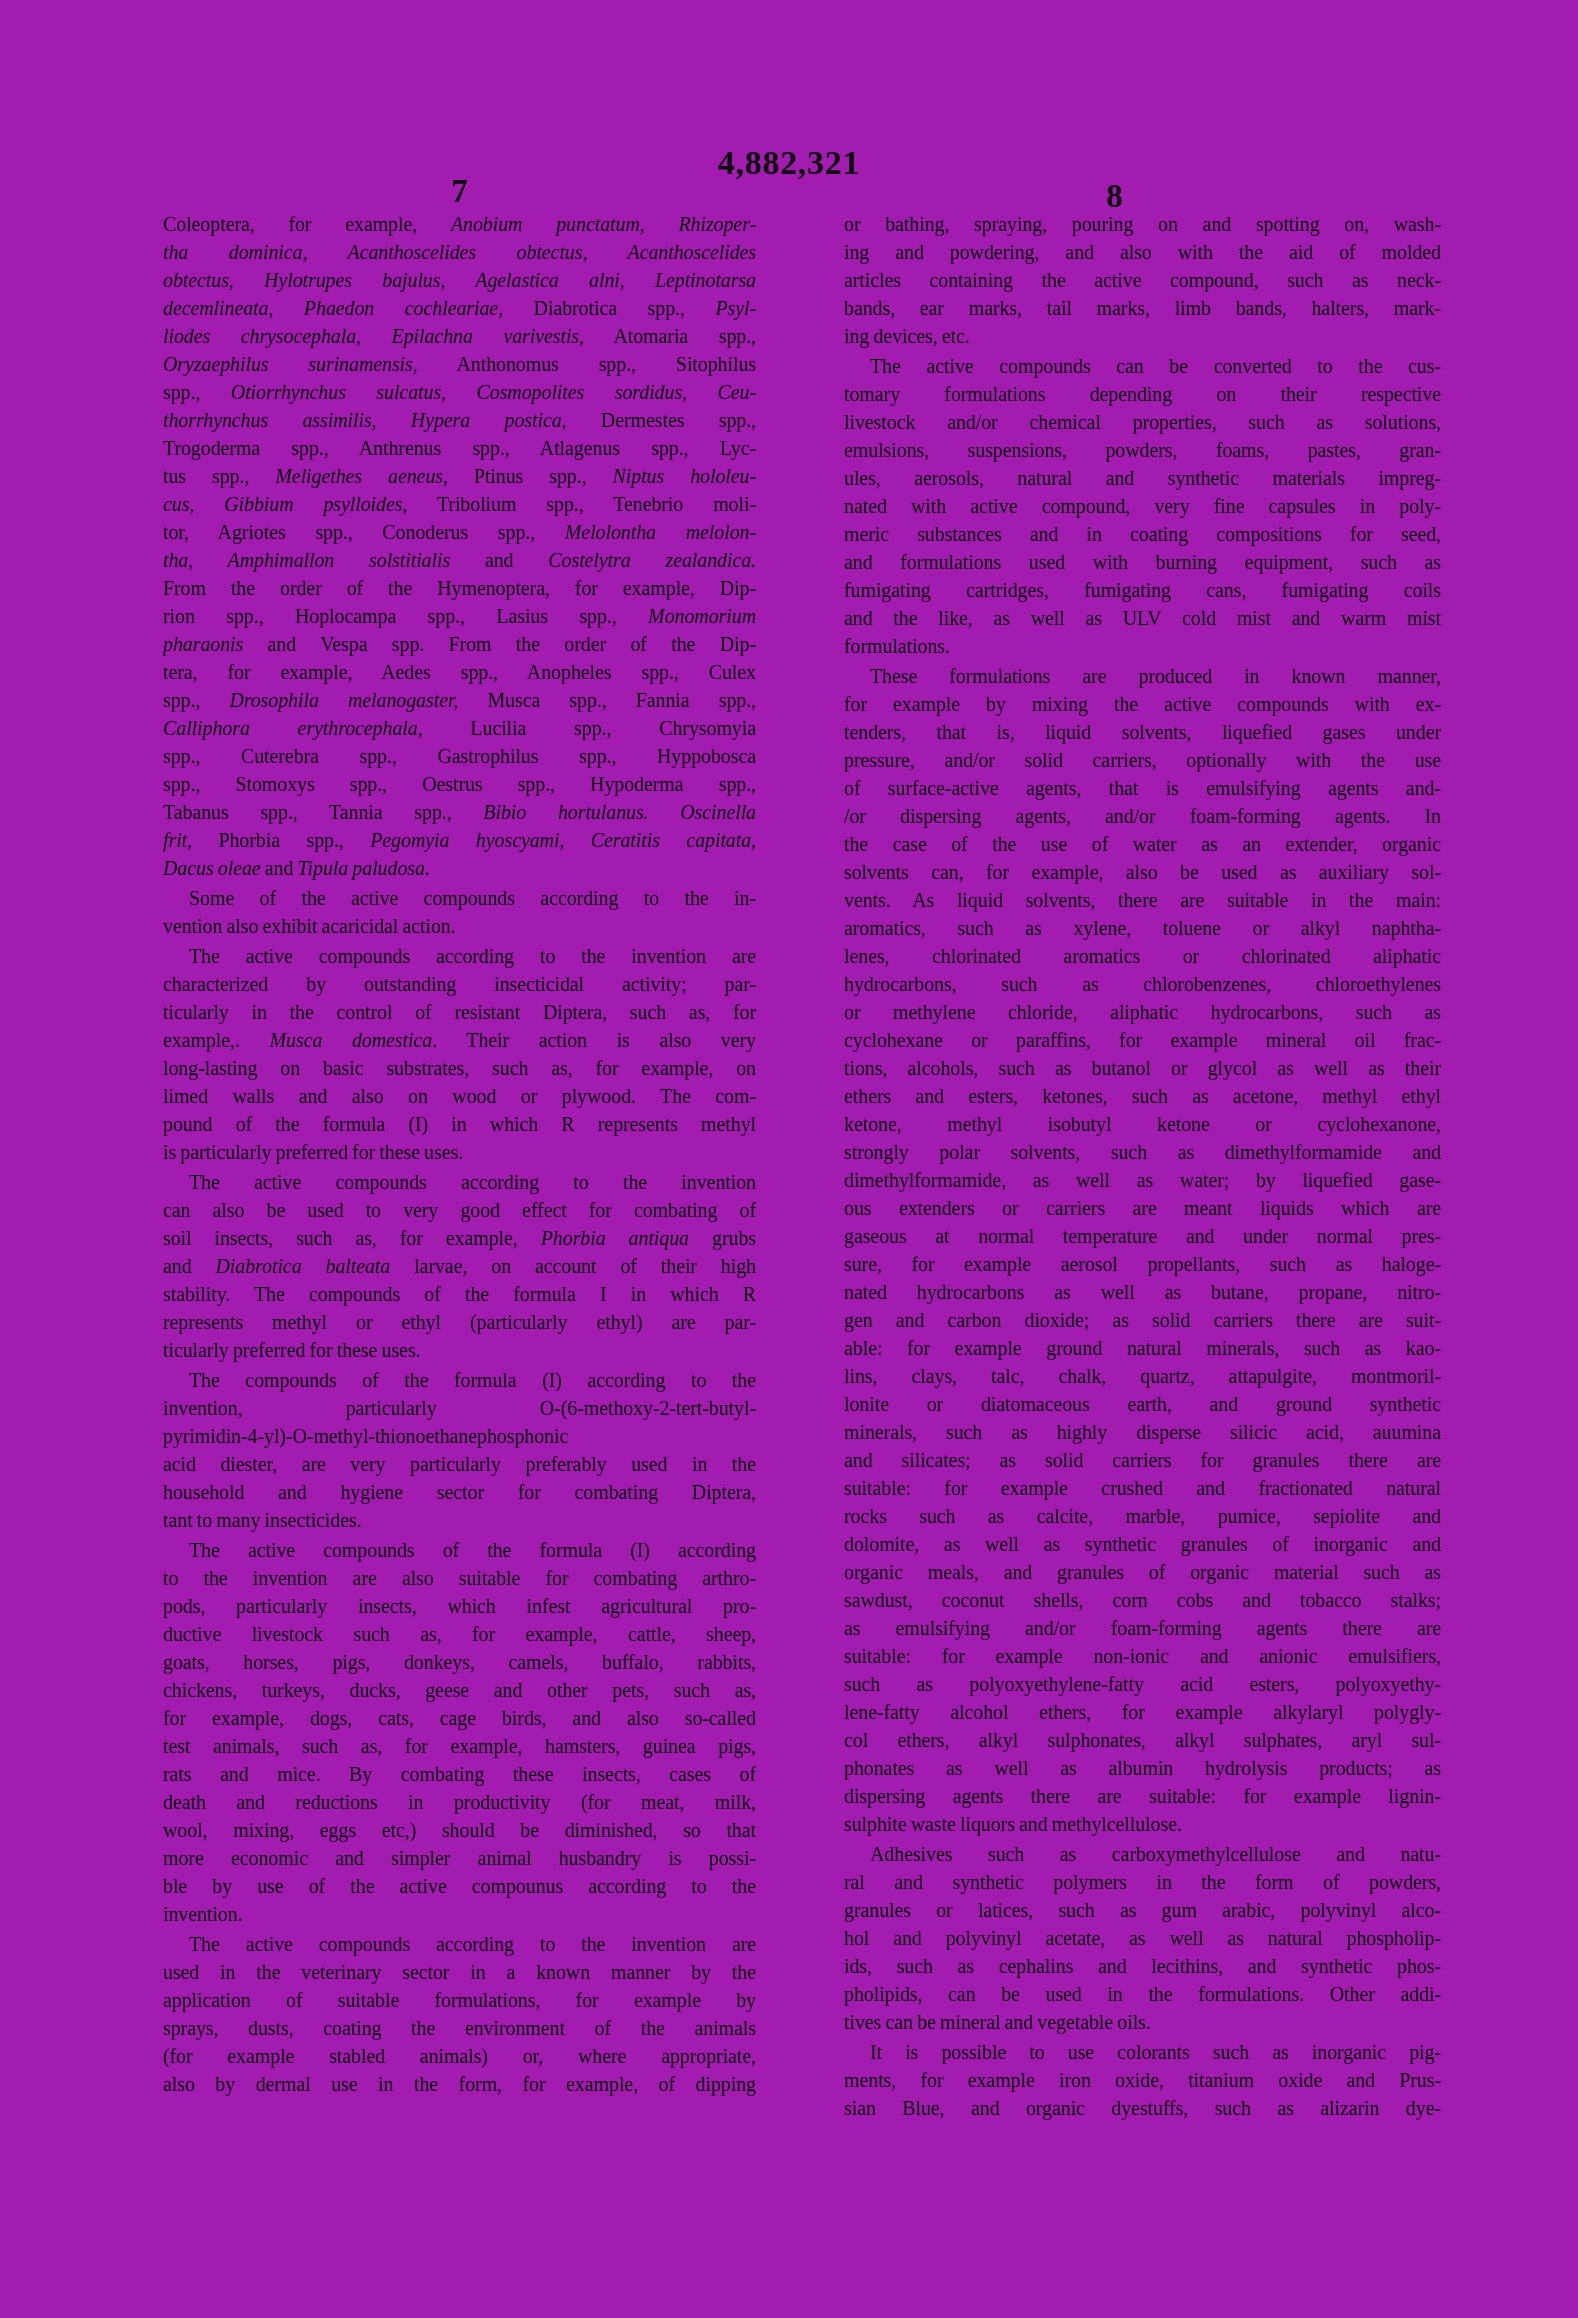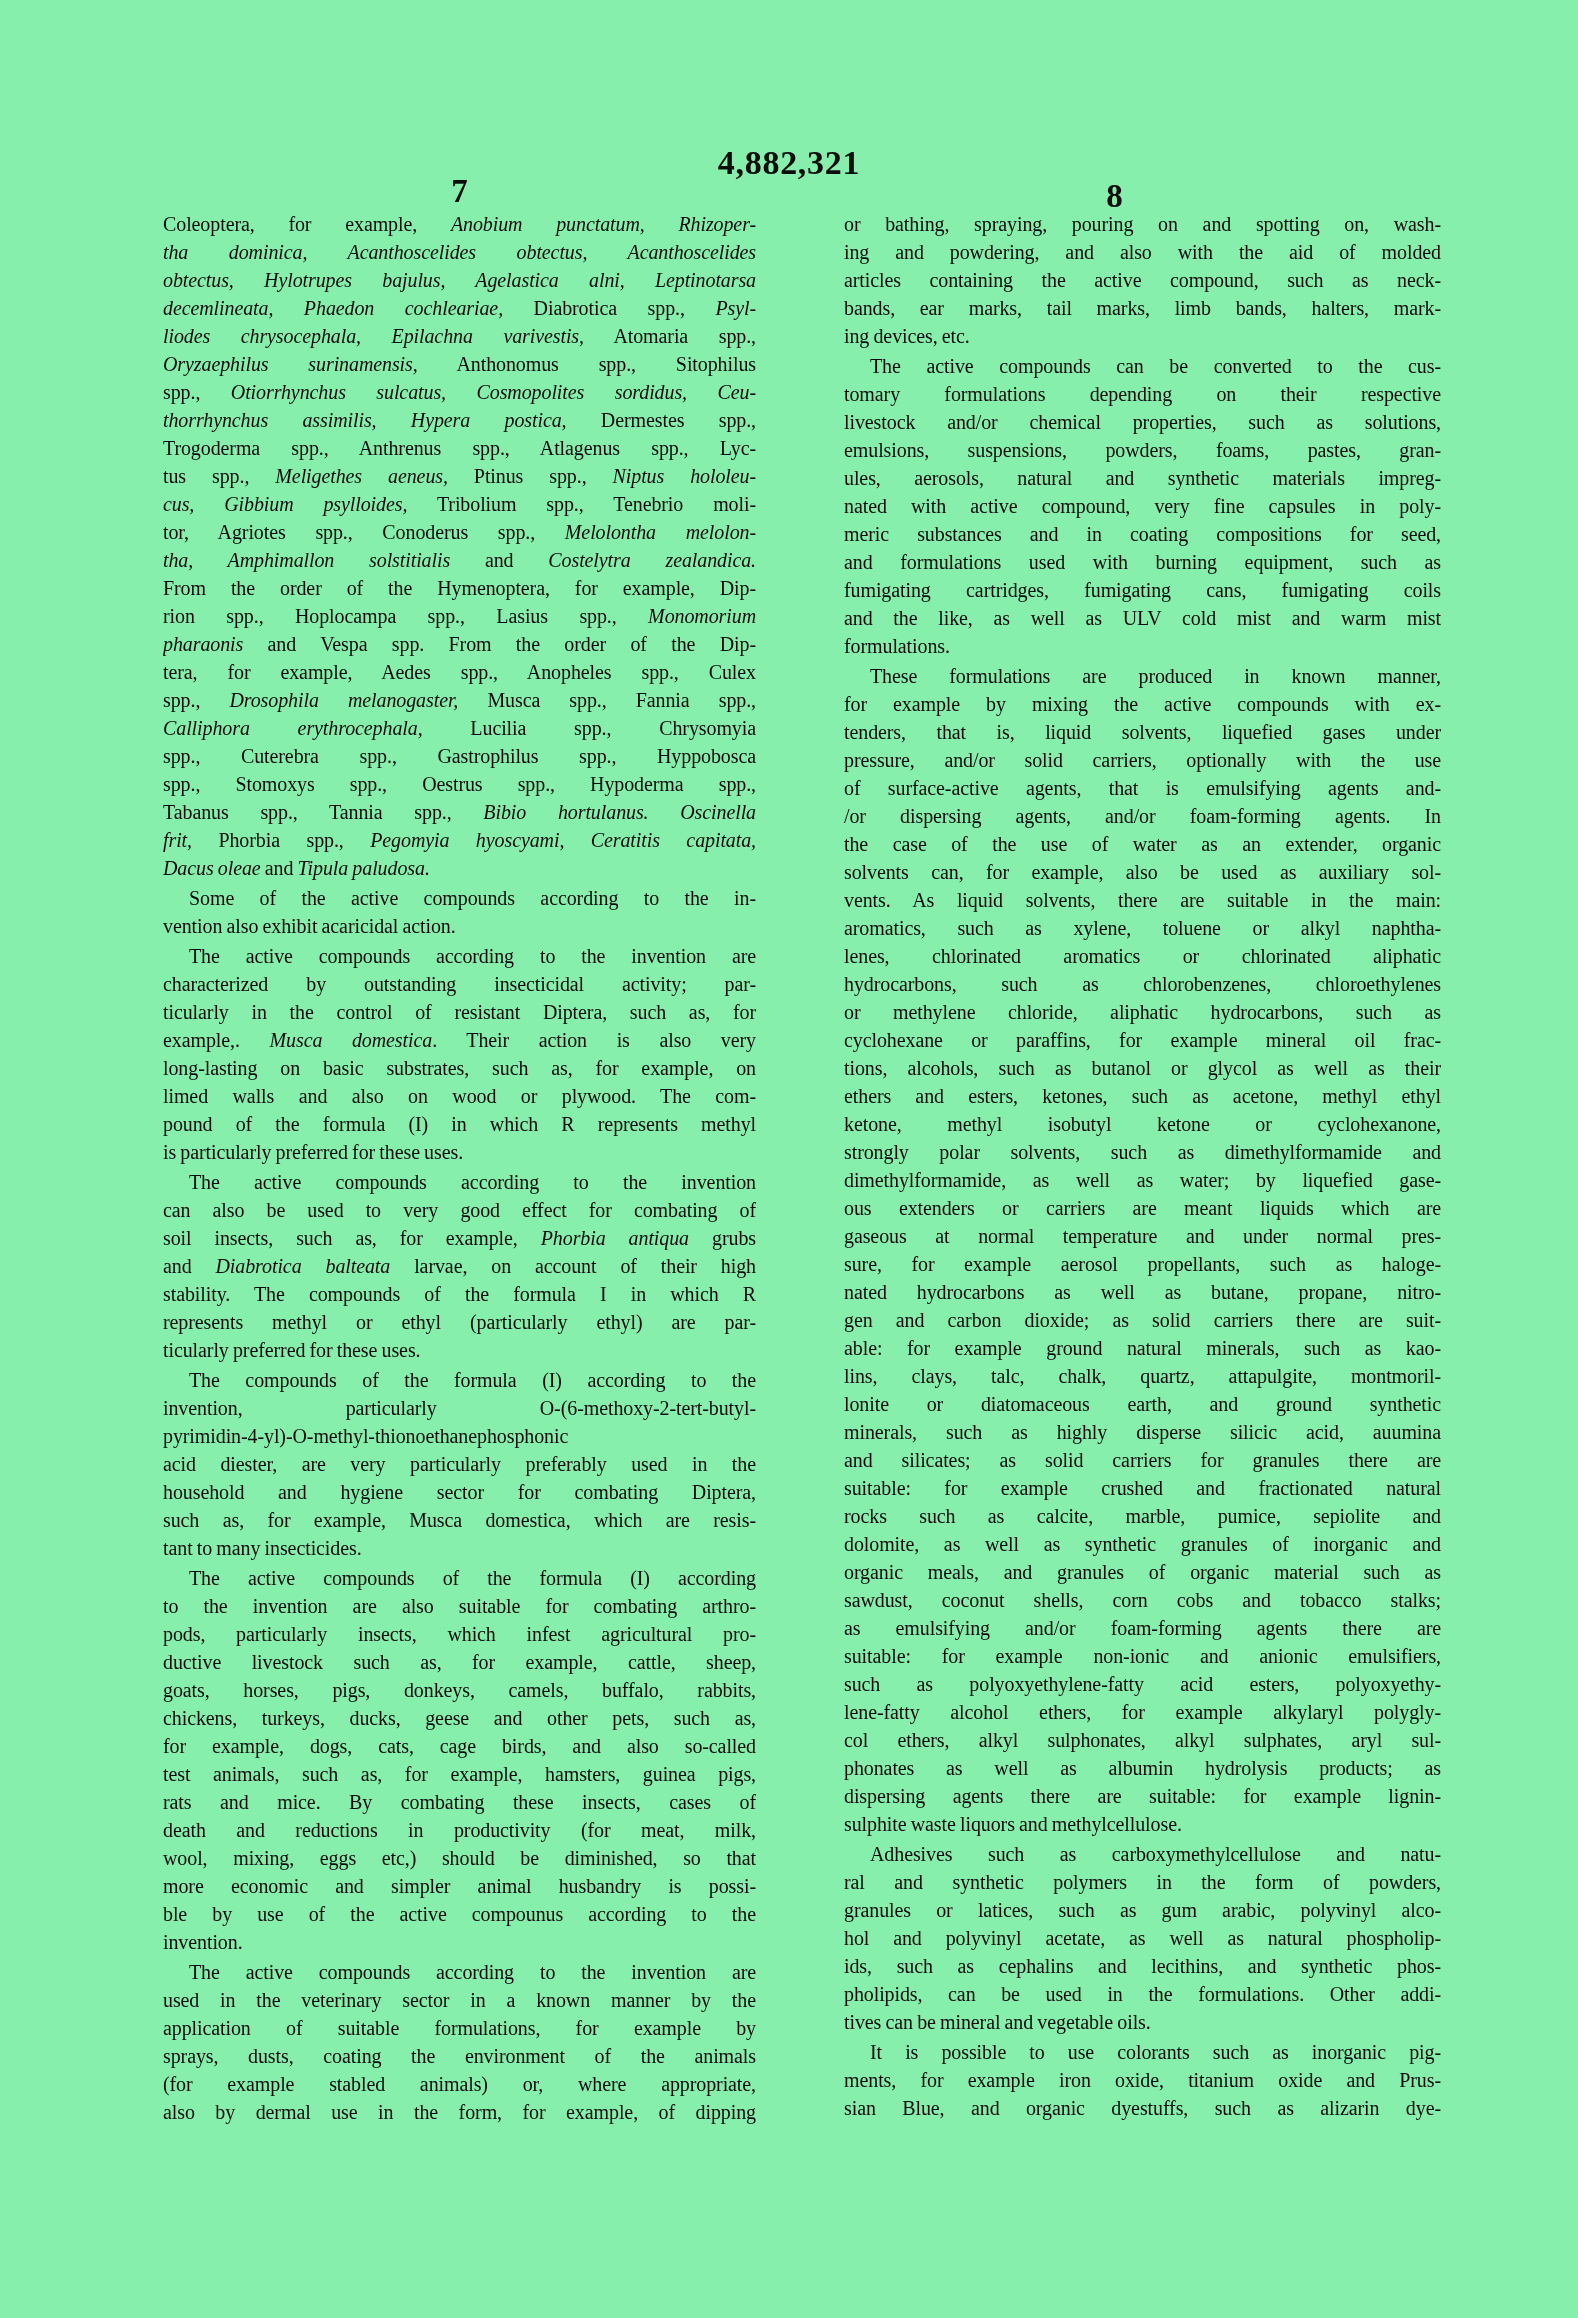--- a/index.html
+++ b/index.html
@@ -1,20 +1,20 @@
 <!DOCTYPE html>
 <html style="font-size:11px"><head>
 <meta charset="utf-8">
 <style>
   html, body { margin: 0; padding: 0; background: #d9d9d9; }
   .page {
     position: relative;
     width: 1578px;
     height: 2319px;
-    background: #86efac;
+    background: #a21caf;
     font-family: "Liberation Serif", serif;
     color: #0d0d0d;
     overflow: hidden;
   }
   .patent-number {
     position: absolute;
     top: 144px;
     left: 0;
     width: 1578px;
     text-align: center;
@@ -111,21 +111,20 @@
         <div class="line">stability. The compounds of the formula I in which R</div>
         <div class="line">represents methyl or ethyl (particularly ethyl) are par-</div>
         <div class="line unjust">ticularly preferred for these uses.</div>
       </div>
       <div class="para">
         <div class="line indent">The compounds of the formula (I) according to the</div>
         <div class="line">invention, particularly O-(6-methoxy-2-tert-butyl-</div>
         <div class="line">pyrimidin-4-yl)-O-methyl-thionoethanephosphonic</div>
         <div class="line">acid diester, are very particularly preferably used in the</div>
         <div class="line">household and hygiene sector for combating Diptera,</div>
-        <div class="line">such as, for example, Musca domestica, which are resis-</div>
         <div class="line unjust">tant to many insecticides.</div>
       </div>
       <div class="para">
         <div class="line indent">The active compounds of the formula (I) according</div>
         <div class="line">to the invention are also suitable for combating arthro-</div>
         <div class="line">pods, particularly insects, which infest agricultural pro-</div>
         <div class="line">ductive livestock such as, for example, cattle, sheep,</div>
         <div class="line">goats, horses, pigs, donkeys, camels, buffalo, rabbits,</div>
         <div class="line">chickens, turkeys, ducks, geese and other pets, such as,</div>
         <div class="line">for example, dogs, cats, cage birds, and also so-called</div>

